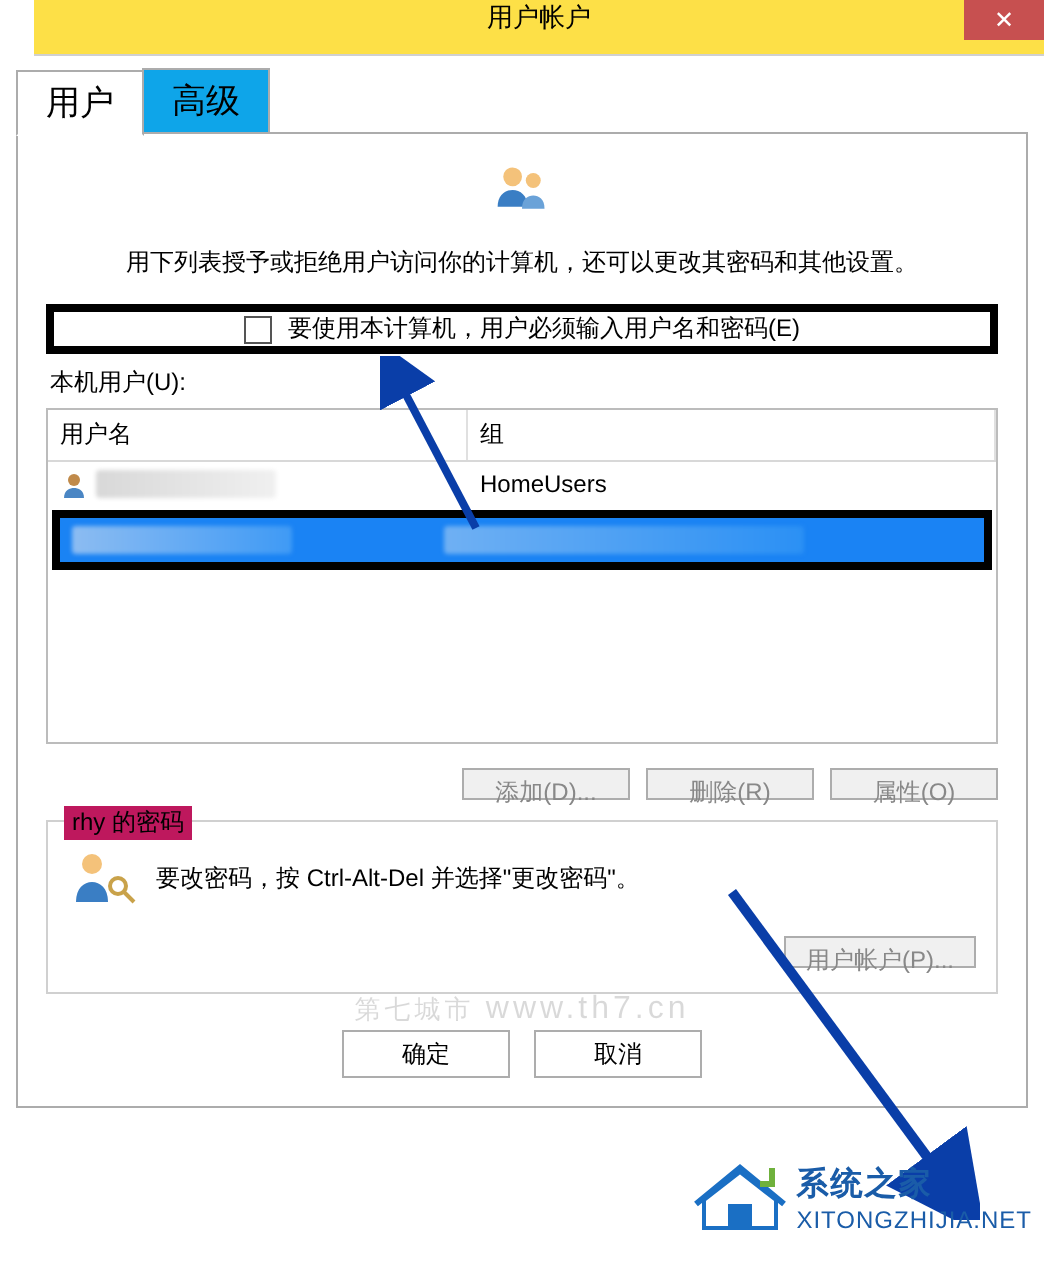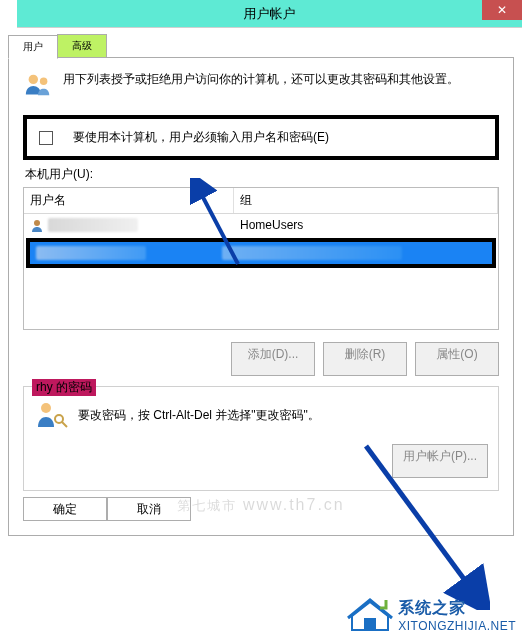--- a/index.html
+++ b/index.html
@@ -8,23 +8,23 @@
     height: 639px;
     background: #fff;
     font-family: "Microsoft YaHei", "SimSun", sans-serif;
     font-size: 12px;
     color: #000;
     position: relative;
     overflow: hidden;
   }
   .titlebar {
     height: 28px;
-    background: #5eead4;
-    display: flex;
-    align-items: center;
+    background: #fde047;
+    display: flex;
+    align-items: flex-start;
     border-bottom: 1px solid #d0d0d0;
     position: relative;
     margin-left: 17px;
   }
   .title-text {
     flex: 1;
     text-align: center;
     font-size: 13px;
   }
   .close-btn {
@@ -44,64 +44,66 @@
   }
   .tabs {
     display: flex;
     position: relative;
     z-index: 2;
   }
   .tab {
     padding: 4px 14px;
     border: 1px solid #acacac;
     background: #fff;
-    font-size: 10px;
+    font-size: 17px;
     cursor: pointer;
     margin-right: -1px;
   }
   .tab.active {
     border-bottom: 1px solid #fff;
     position: relative;
     top: 1px;
   }
   .tab.inactive {
-    background: #bef264;
+    background: #0ea5e9;
   }
   .tab-content {
     border: 1px solid #acacac;
     padding: 12px 14px 14px 14px;
     margin-top: -1px;
   }
   .intro-row {
     display: flex;
-    align-items: flex-start;
+    align-items: center;
     gap: 10px;
     margin-bottom: 12px;
+    flex-direction: column;
   }
   .intro-icon svg { width: 30px; height: 30px; }
   .intro-text { flex: 1; line-height: 1.5; }
   .highlight-box {
     border: 4px solid #000;
-    padding: 10px 12px;
-    display: flex;
-    align-items: center;
-    gap: 20px;
+    padding: 0 12px;
+    display: flex;
+    align-items: center;
+    gap: 8px;
     margin-bottom: 4px;
+    justify-content: center;
   }
   .chk {
     width: 14px;
     height: 14px;
     border: 1px solid #555;
     background: #fff;
     flex-shrink: 0;
   }
   .section-label { margin: 6px 0 4px 2px; }
   .list-container {
     border: 1px solid #bcbcbc;
-    height: 143px;
+    height: 168px;
     position: relative;
     overflow: hidden;
   }
   .list-header {
     display: flex;
     background: #fff;
     border-bottom: 1px solid #d8d8d8;
   }
   .list-header .col {
     padding: 4px 6px;
@@ -156,21 +158,21 @@
     display: inline-block;
   }
   .btn-row {
     display: flex;
     justify-content: flex-end;
     gap: 8px;
     margin: 12px 0 10px 0;
   }
   .btn {
     min-width: 84px;
-    height: 34px;
+    height: 16px;
     border: 1px solid #adadad;
     background: #f0f0f0;
     color: #888;
     font-size: 12px;
     padding: 0 10px;
     text-align: center;
     line-height: 22px;
     cursor: pointer;
   }
   .fieldset {
@@ -193,21 +195,23 @@
     gap: 10px;
     margin-bottom: 10px;
   }
   .pw-icon svg { width: 34px; height: 34px; }
   .pw-btn-row {
     display: flex;
     justify-content: flex-end;
   }
   .bottom-row {
     display: flex;
-    margin-top: 6px;
+    justify-content: center;
+    gap: 12px;
+    margin-top: 18px;
   }
   .bottom-btn {
     min-width: 84px;
     height: 24px;
     border: 1px solid #adadad;
     background: #fff;
     font-size: 12px;
     text-align: center;
     line-height: 22px;
     cursor: pointer;
@@ -225,21 +229,21 @@
     right: 0;
     text-align: center;
     font-size: 13px;
     color: rgba(0,0,0,0.15);
     pointer-events: none;
     letter-spacing: 2px;
   }
   .watermark2 {
     position: absolute;
     right: 6px;
-    bottom: 4px;
+    bottom: 20px;
     display: flex;
     align-items: center;
     gap: 4px;
     pointer-events: none;
   }
   .wm-house svg { width: 48px; height: 36px; }
   .wm-text { text-align: left; }
   .wm-cn { font-size: 16px; font-weight: bold; color: #1a5ca8; letter-spacing: 1px;}
   .wm-url { font-size: 12px; color: #1a5ca8; letter-spacing: 0.5px;}
 </style>

